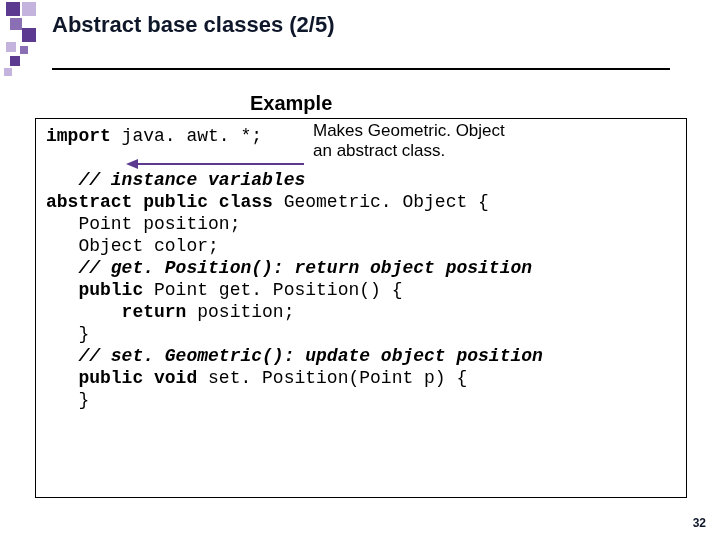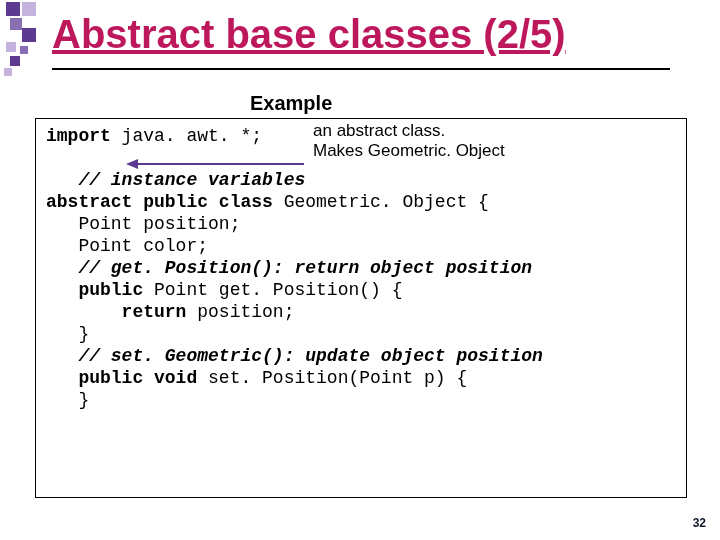--- a/index.html
+++ b/index.html
@@ -19,25 +19,24 @@
   }
   .accent-bar .sq {
     position: absolute;
     width: 14px;
     height: 14px;
   }
   .title {
     position: absolute;
     top: 12px;
     left: 52px;
-    font-size: 40px;
+    font-size: 22px;
     font-weight: bold;
-    color: #be185d;
+    color: #0f172a;
     letter-spacing: 0px;
-    text-decoration: underline;
   }
   .hr {
     position: absolute;
     top: 68px;
     left: 52px;
     width: 618px;
     height: 2px;
     background: #000;
   }
   .example-label {
@@ -106,37 +105,37 @@
 </div>
 
 <div class="title">Abstract base classes (2/5)</div>
 <div class="hr"></div>
 
 <div class="example-label">Example</div>
 
 <div class="code-box">
 
   <div class="callout">
+    <div>Makes Geometric. Object</div>
     <div>an abstract class.</div>
-    <div>Makes Geometric. Object</div>
   </div>
 
   <div class="arrow-wrap">
     <svg width="180" height="14" viewBox="0 0 180 14">
       <line x1="10" y1="7" x2="178" y2="7" stroke="#5b3a8f" stroke-width="2"></line>
       <polygon points="0,7 12,2 12,12" fill="#5b3a8f"></polygon>
     </svg>
   </div>
 
   <div class="pre"><span class="kw">import</span><span> java. awt. *;</span></div>
   <div class="pre">&nbsp;</div>
   <div class="pre cm">   // instance variables</div>
   <div class="pre"><span class="kw">abstract public class</span><span> Geometric. Object {</span></div>
   <div class="pre">   Point position;</div>
-  <div class="pre">   Point color;</div>
+  <div class="pre">   Object color;</div>
   <div class="pre"></div>
   <div class="pre cm">   // get. Position(): return object position</div>
   <div class="pre"><span class="kw">   public</span><span> Point get. Position() {</span></div>
   <div class="pre"><span class="kw">       return</span><span> position;</span></div>
   <div class="pre">   }</div>
   <div class="pre cm">   // set. Geometric(): update object position</div>
   <div class="pre"><span class="kw">   public void</span><span> set. Position(Point p) {</span></div>
   <div class="pre">   }</div>
 
 </div>

